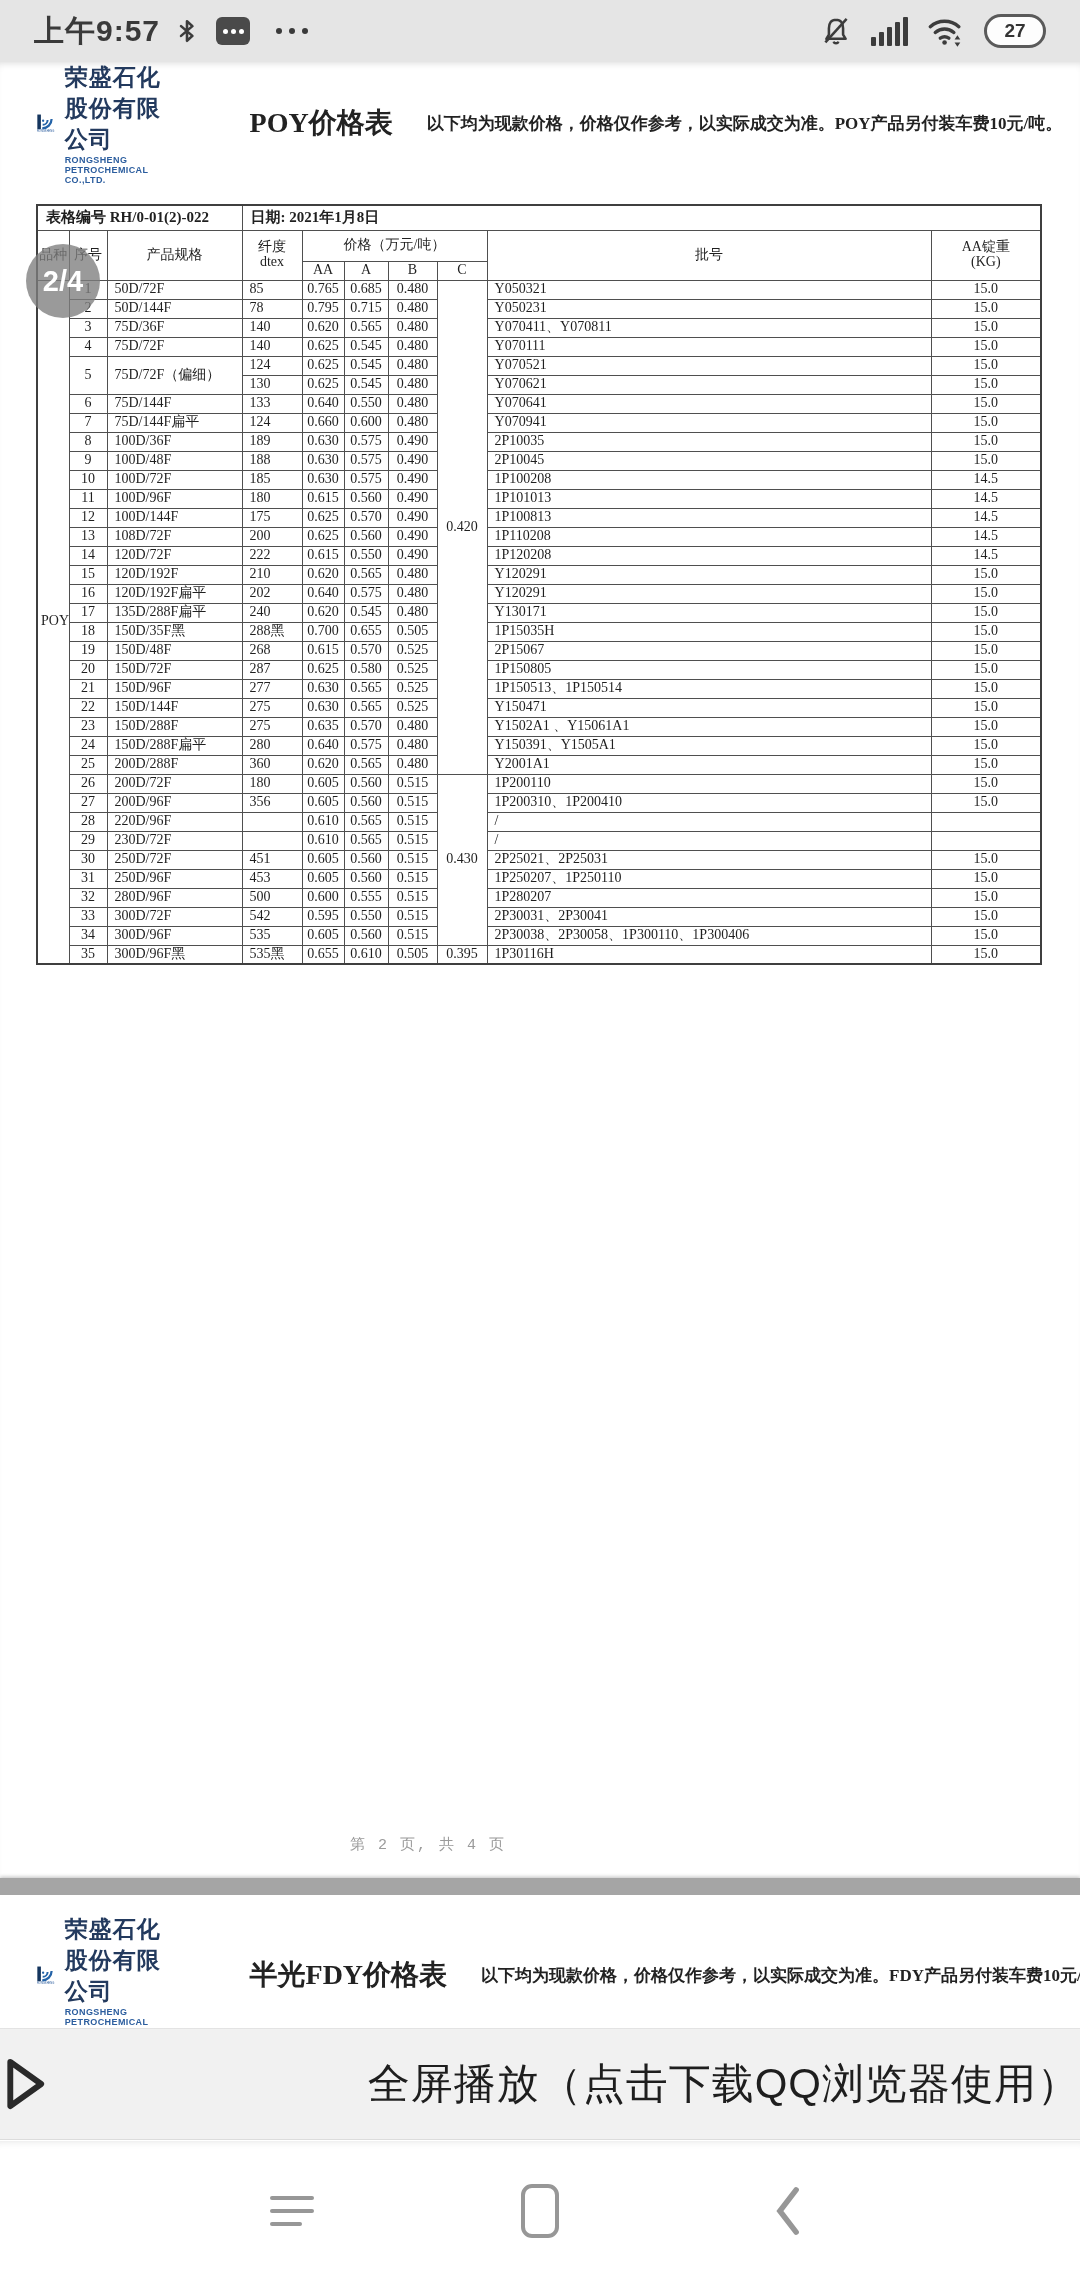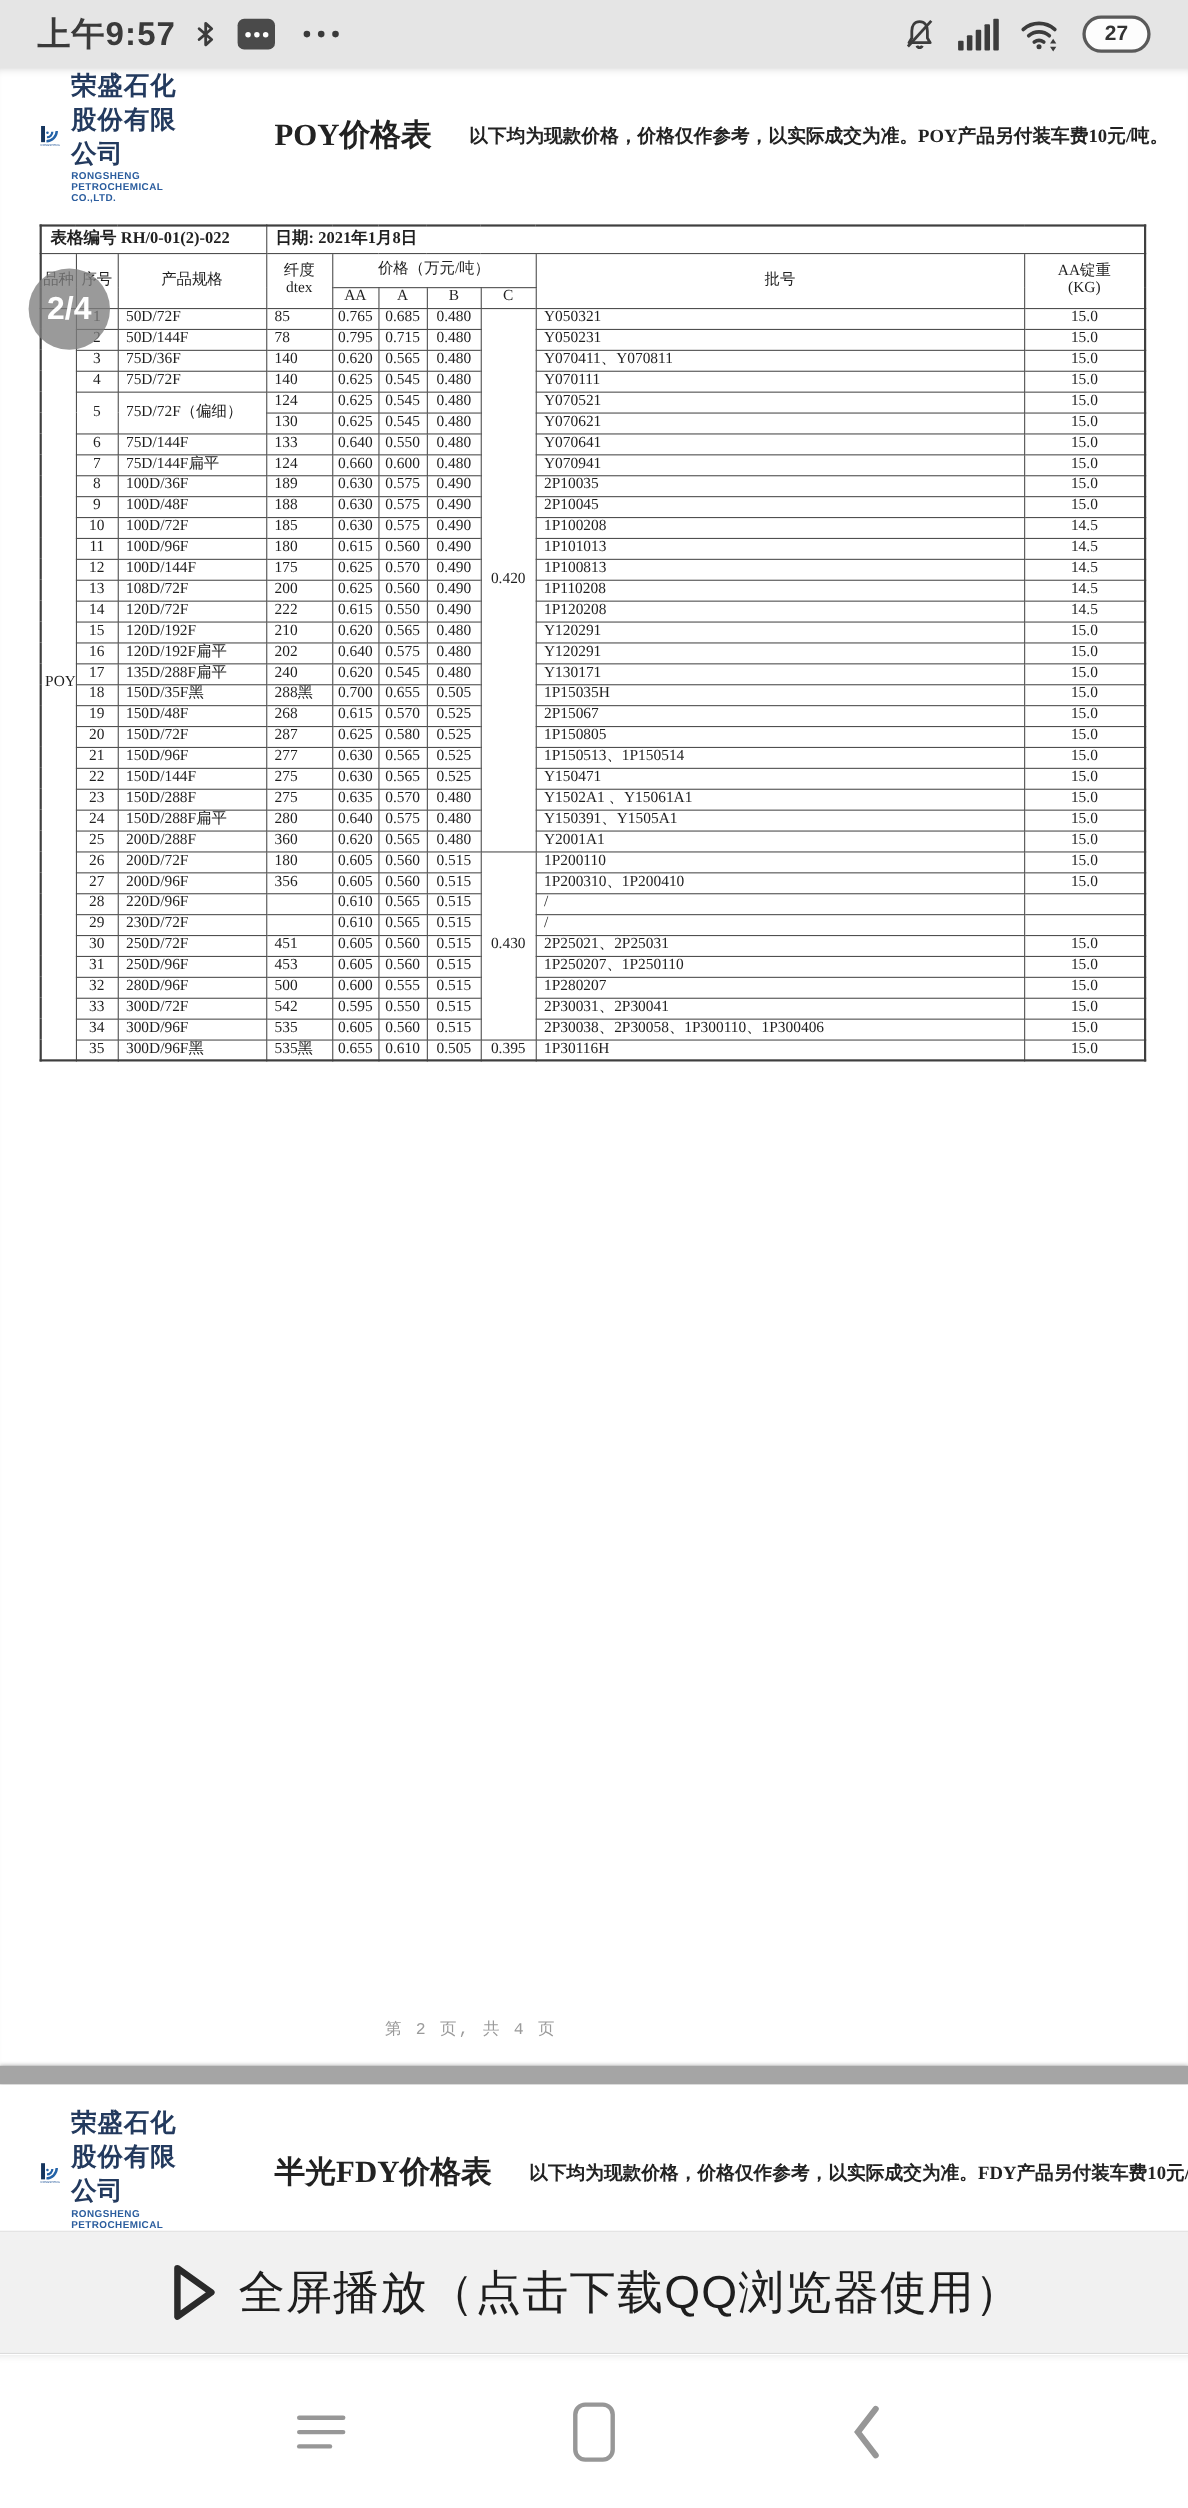--- a/index.html
+++ b/index.html
@@ -63,21 +63,21 @@
     border-radius:50%; background:rgba(125,125,125,.78); color:#fff; display:flex;
     align-items:center; justify-content:center; font-size:29px; font-weight:700;
     z-index:6; font-family:"Liberation Sans", sans-serif; }
 
   .page-separator { position:absolute; top:1878px; left:0; width:1080px; height:17px;
     background:#a5a5a5; box-shadow:0 2px 4px rgba(0,0,0,.25), 0 -2px 3px rgba(0,0,0,.15); }
 
   
   .banner { position:absolute; top:2028px; left:0; width:1080px; height:112px;
     background:#f1f1f1; border-top:1px solid #e3e3e3; border-bottom:1px solid #dcdcdc;
-    display:flex; align-items:center; justify-content:center; gap:16px; }
+    display:flex; align-items:center; justify-content:space-between; gap:16px; }
   .banner-label { font-size:42px; color:#1e1e1e; letter-spacing:1px; }
 
   
   .navbar { position:absolute; top:2141px; left:0; width:1080px; height:139px;
     background:#fff; display:flex; align-items:center; justify-content:center; gap:188px;
     box-shadow:inset 0 8px 8px -8px rgba(0,0,0,.12); }
   .nav-btn { width:60px; height:60px; display:flex; align-items:center; justify-content:center; }
   .menu-lines { display:flex; flex-direction:column; gap:9px; }
   .menu-lines i { width:44px; height:4px; background:#979797; border-radius:2px; }
   .menu-lines i:last-child { width:32px; }

